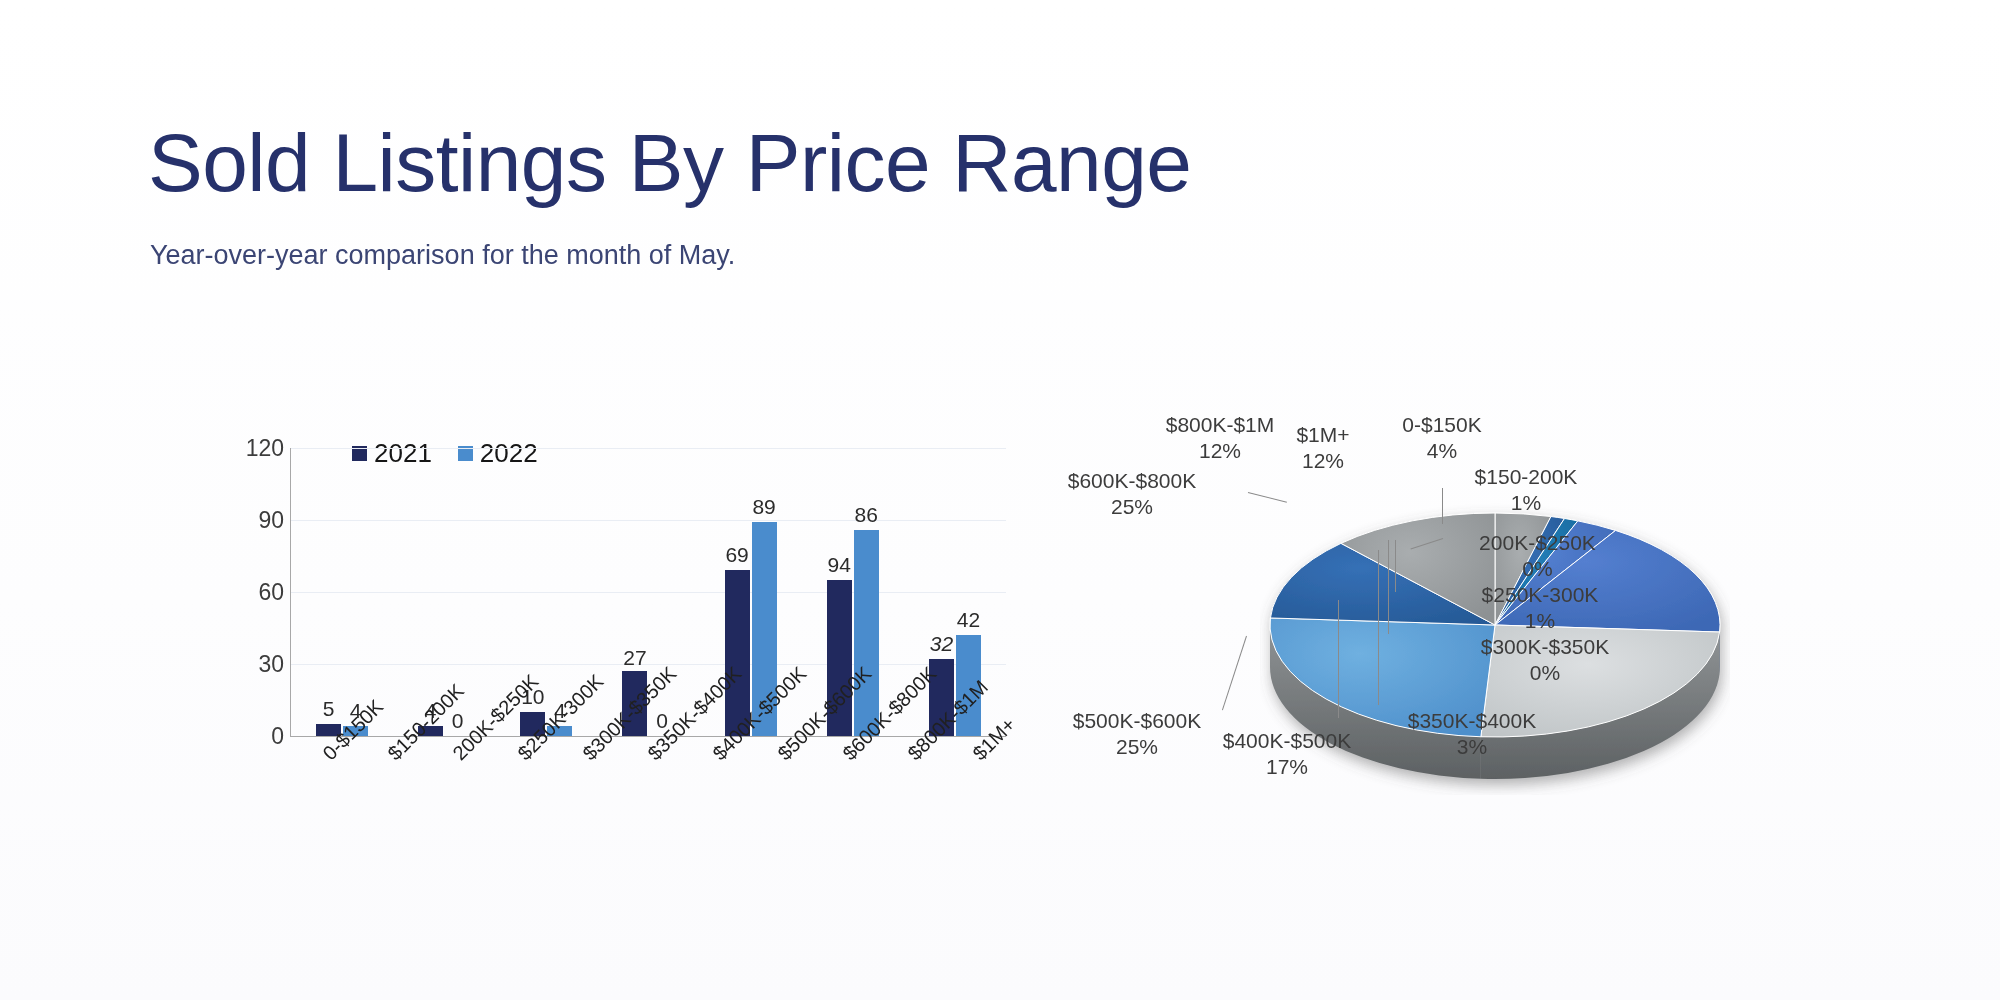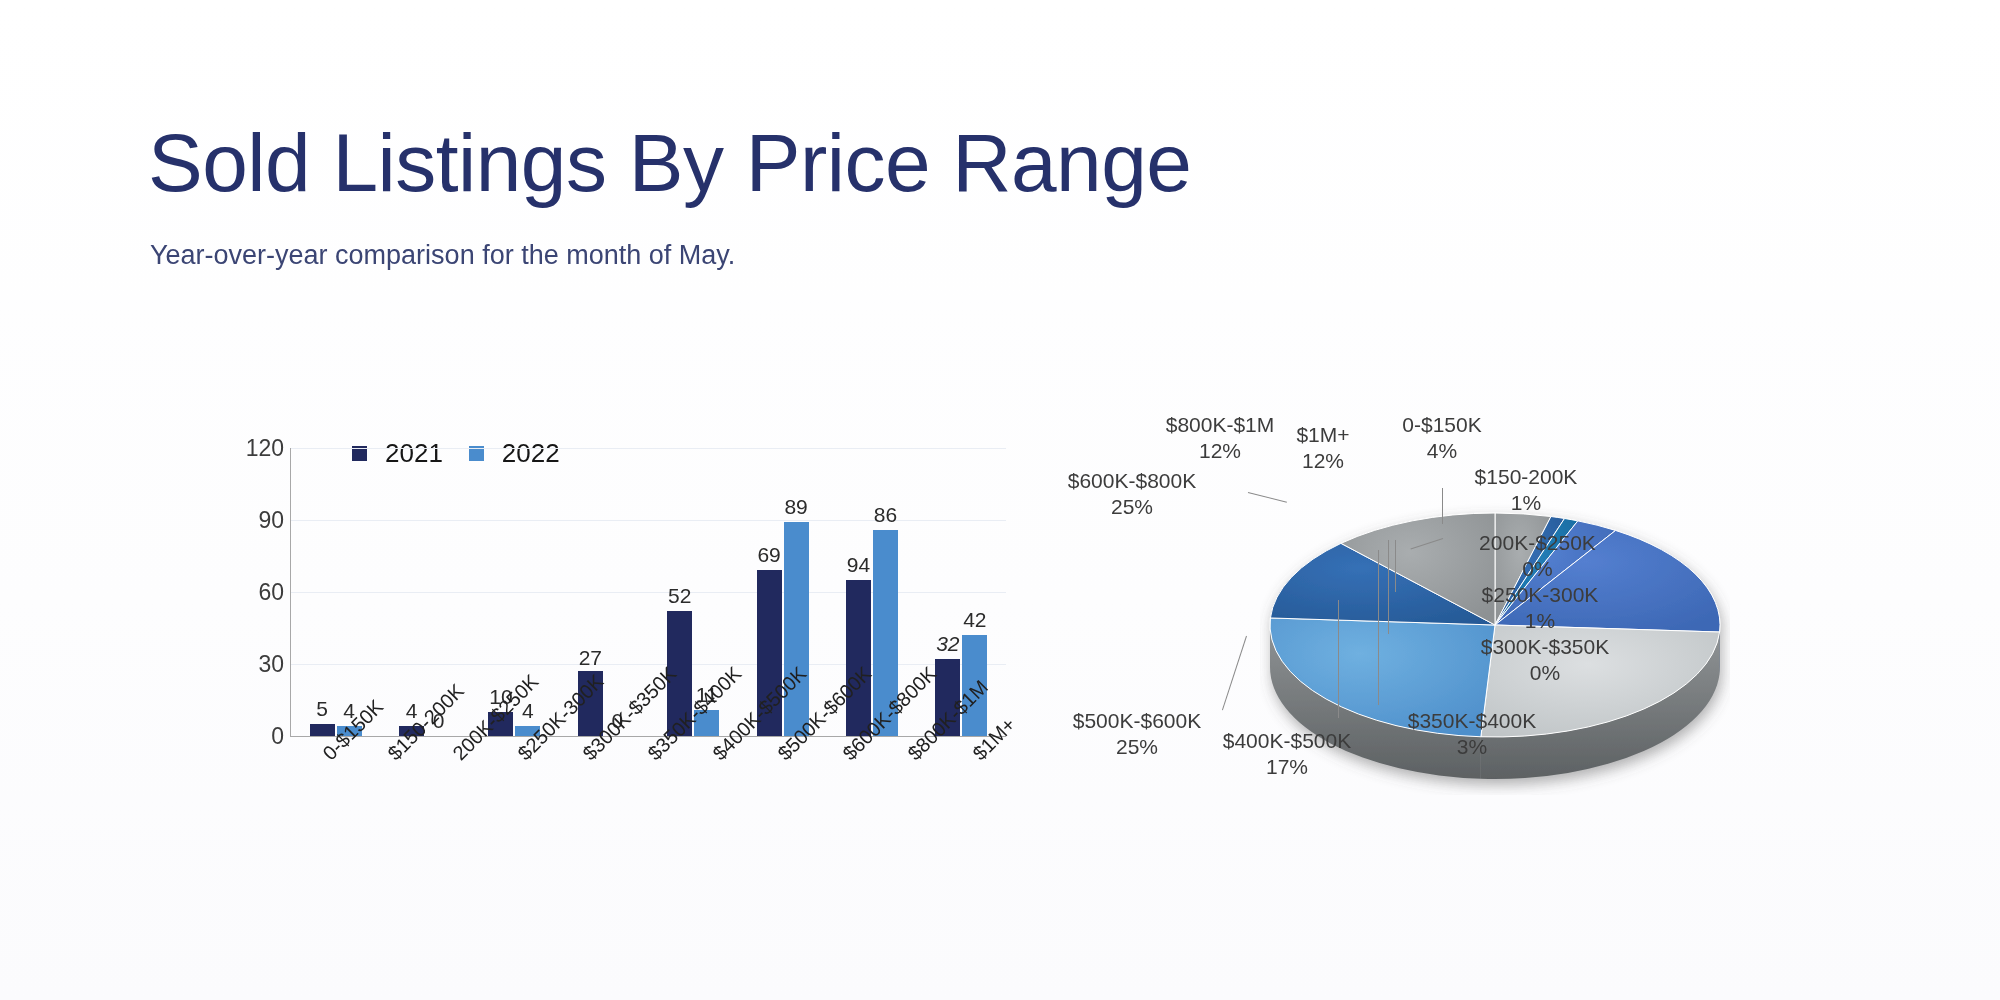--- a/index.html
+++ b/index.html
@@ -79,21 +79,21 @@
     position: absolute; left: 50%; top: 6px;
     transform-origin: left top;
     transform: rotate(-45deg) translate(-6px,-2px);
     font-size: 20px; color: #202020; white-space: nowrap;
   }
 
   .legend {
     position: absolute; left: 140px; top: -10px;
     display: flex; gap: 26px; align-items: center;
   }
-  .legend-item { display: flex; align-items: center; gap: 18px; text-align: right; }
+  .legend-item { display: flex; align-items: center; gap: 7px; text-align: right; }
   .legend-swatch { width: 15px; height: 15px; display: inline-block; }
   .legend-swatch.y2021 { background: #21295e; }
   .legend-swatch.y2022 { background: #4a8ccd; }
   .legend-text { font-size: 26px; color: #161616; }
 
   
   #piechart {
     position: absolute; left: 1150px; top: 440px;
     width: 820px; height: 420px;
   }
@@ -175,30 +175,20 @@
           </div>
         </div>
         <div class="group">
           <div class="bar-wrap">
             <div class="bar y2021" style="height: 64.8px;"></div>
             <div class="bar-val" style="bottom: 66px; text-align: center;">27</div>
           </div>
           <div class="bar-wrap">
             <div class="bar y2022" style="height: 0px;"></div>
             <div class="bar-val" style="bottom: 3px;">0</div>
-          </div>
-        </div>
-        <div class="group">
-          <div class="bar-wrap">
-            <div class="bar y2021" style="height: 124.8px;"></div>
-            <div class="bar-val" style="bottom: 127.8px;">52</div>
-          </div>
-          <div class="bar-wrap">
-            <div class="bar y2022" style="height: 26.4px;"></div>
-            <div class="bar-val" style="bottom: 29.4px;">11</div>
           </div>
         </div>
         <div class="group">
           <div class="bar-wrap">
             <div class="bar y2021" style="height: 165.6px;"></div>
             <div class="bar-val" style="bottom: 168.6px;">69</div>
           </div>
           <div class="bar-wrap">
             <div class="bar y2022" style="height: 213.6px;"></div>
             <div class="bar-val" style="bottom: 216.6px;">89</div>

